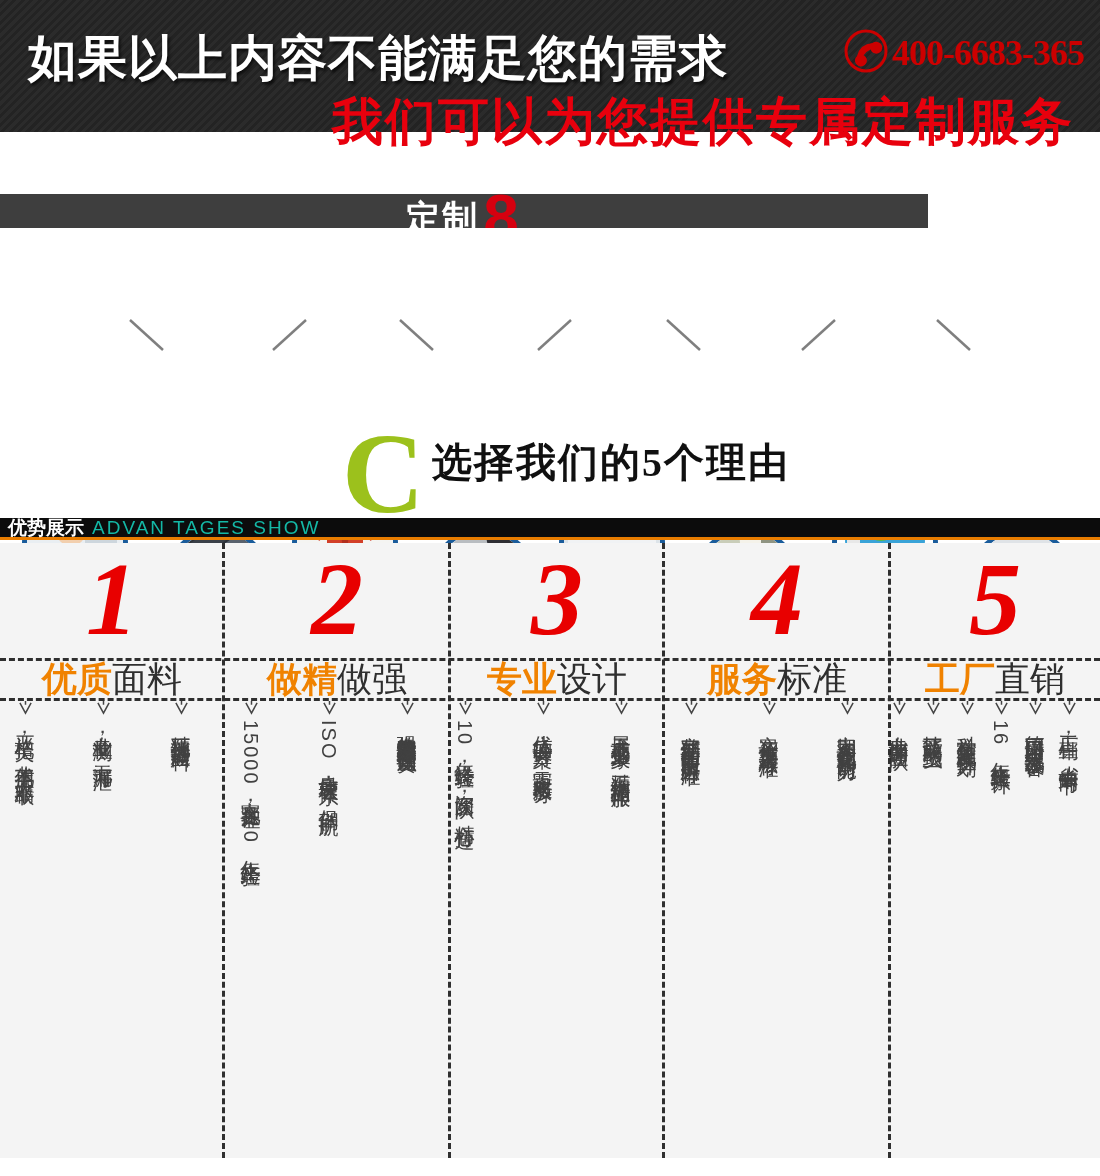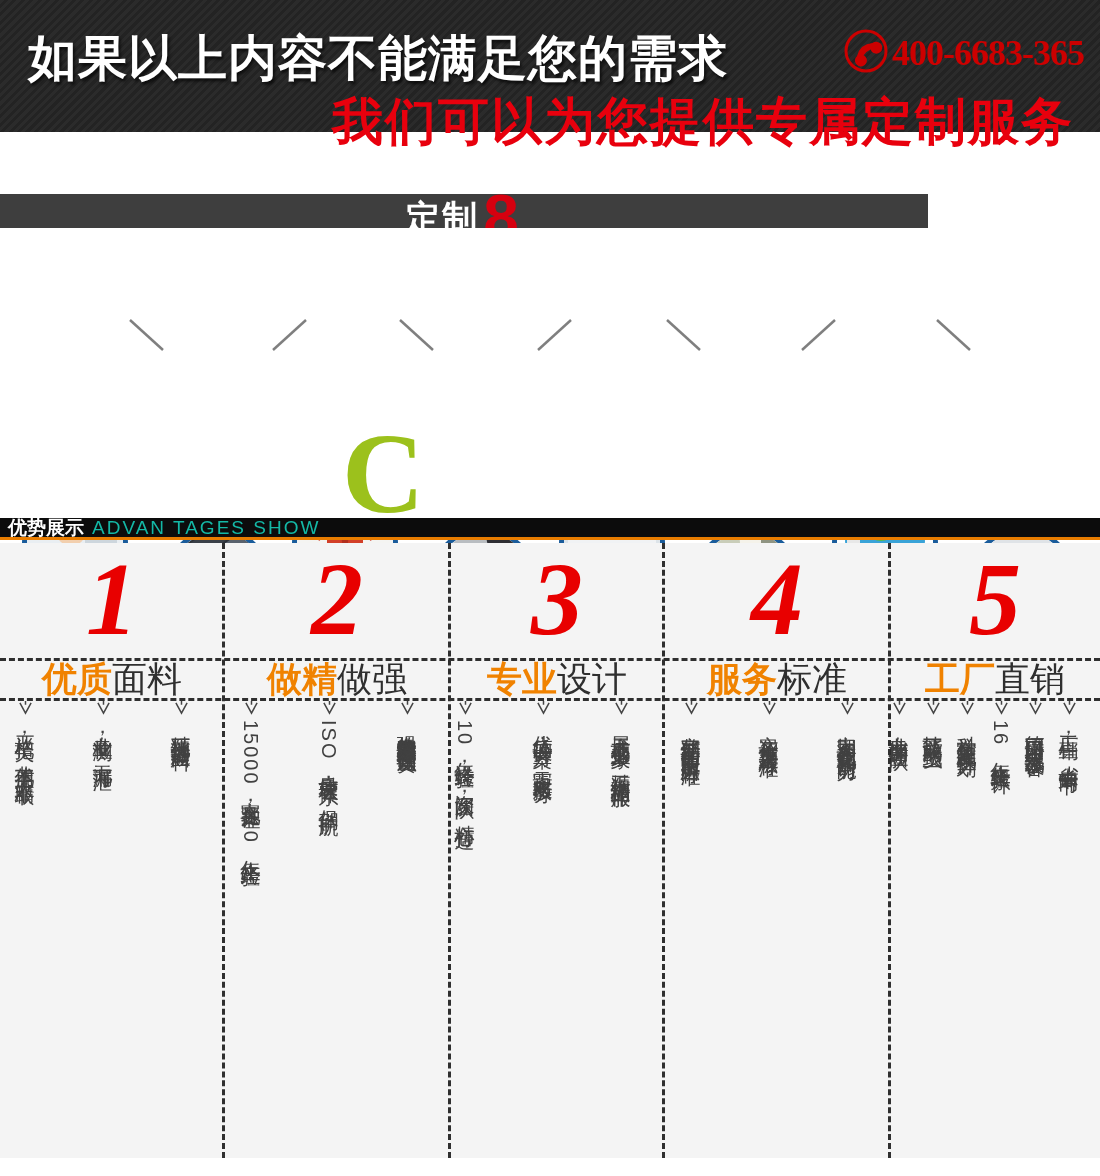--- a/index.html
+++ b/index.html
@@ -231,20 +231,21 @@
           <circle cx="48" cy="30" r="9" fill="#f0cdae"></circle>
           <path d="M32 96 L34 50 Q48 40 62 50 L64 96 Z" fill="#1d1e24"></path>
           <path d="M43 52 L53 52 L51 96 L45 96 Z" fill="#fff"></path>
         </svg>
     </div>
     <div class="step-label lbl-above" style="left:962px">售后服务</div>
   </div>
 
   <div class="choose">
     <div class="choose-c">C</div>
+    <div class="choose-cn">选择我们的5个理由</div>
   </div>
 
   <div class="adv-bar">
     <span class="adv-cn">优势展示</span>
     <span class="adv-en">ADVAN TAGES SHOW</span>
   </div>
 
   <div class="reasons">
 
     <div class="col c1 num-row"><span class="big-num">1</span></div>

